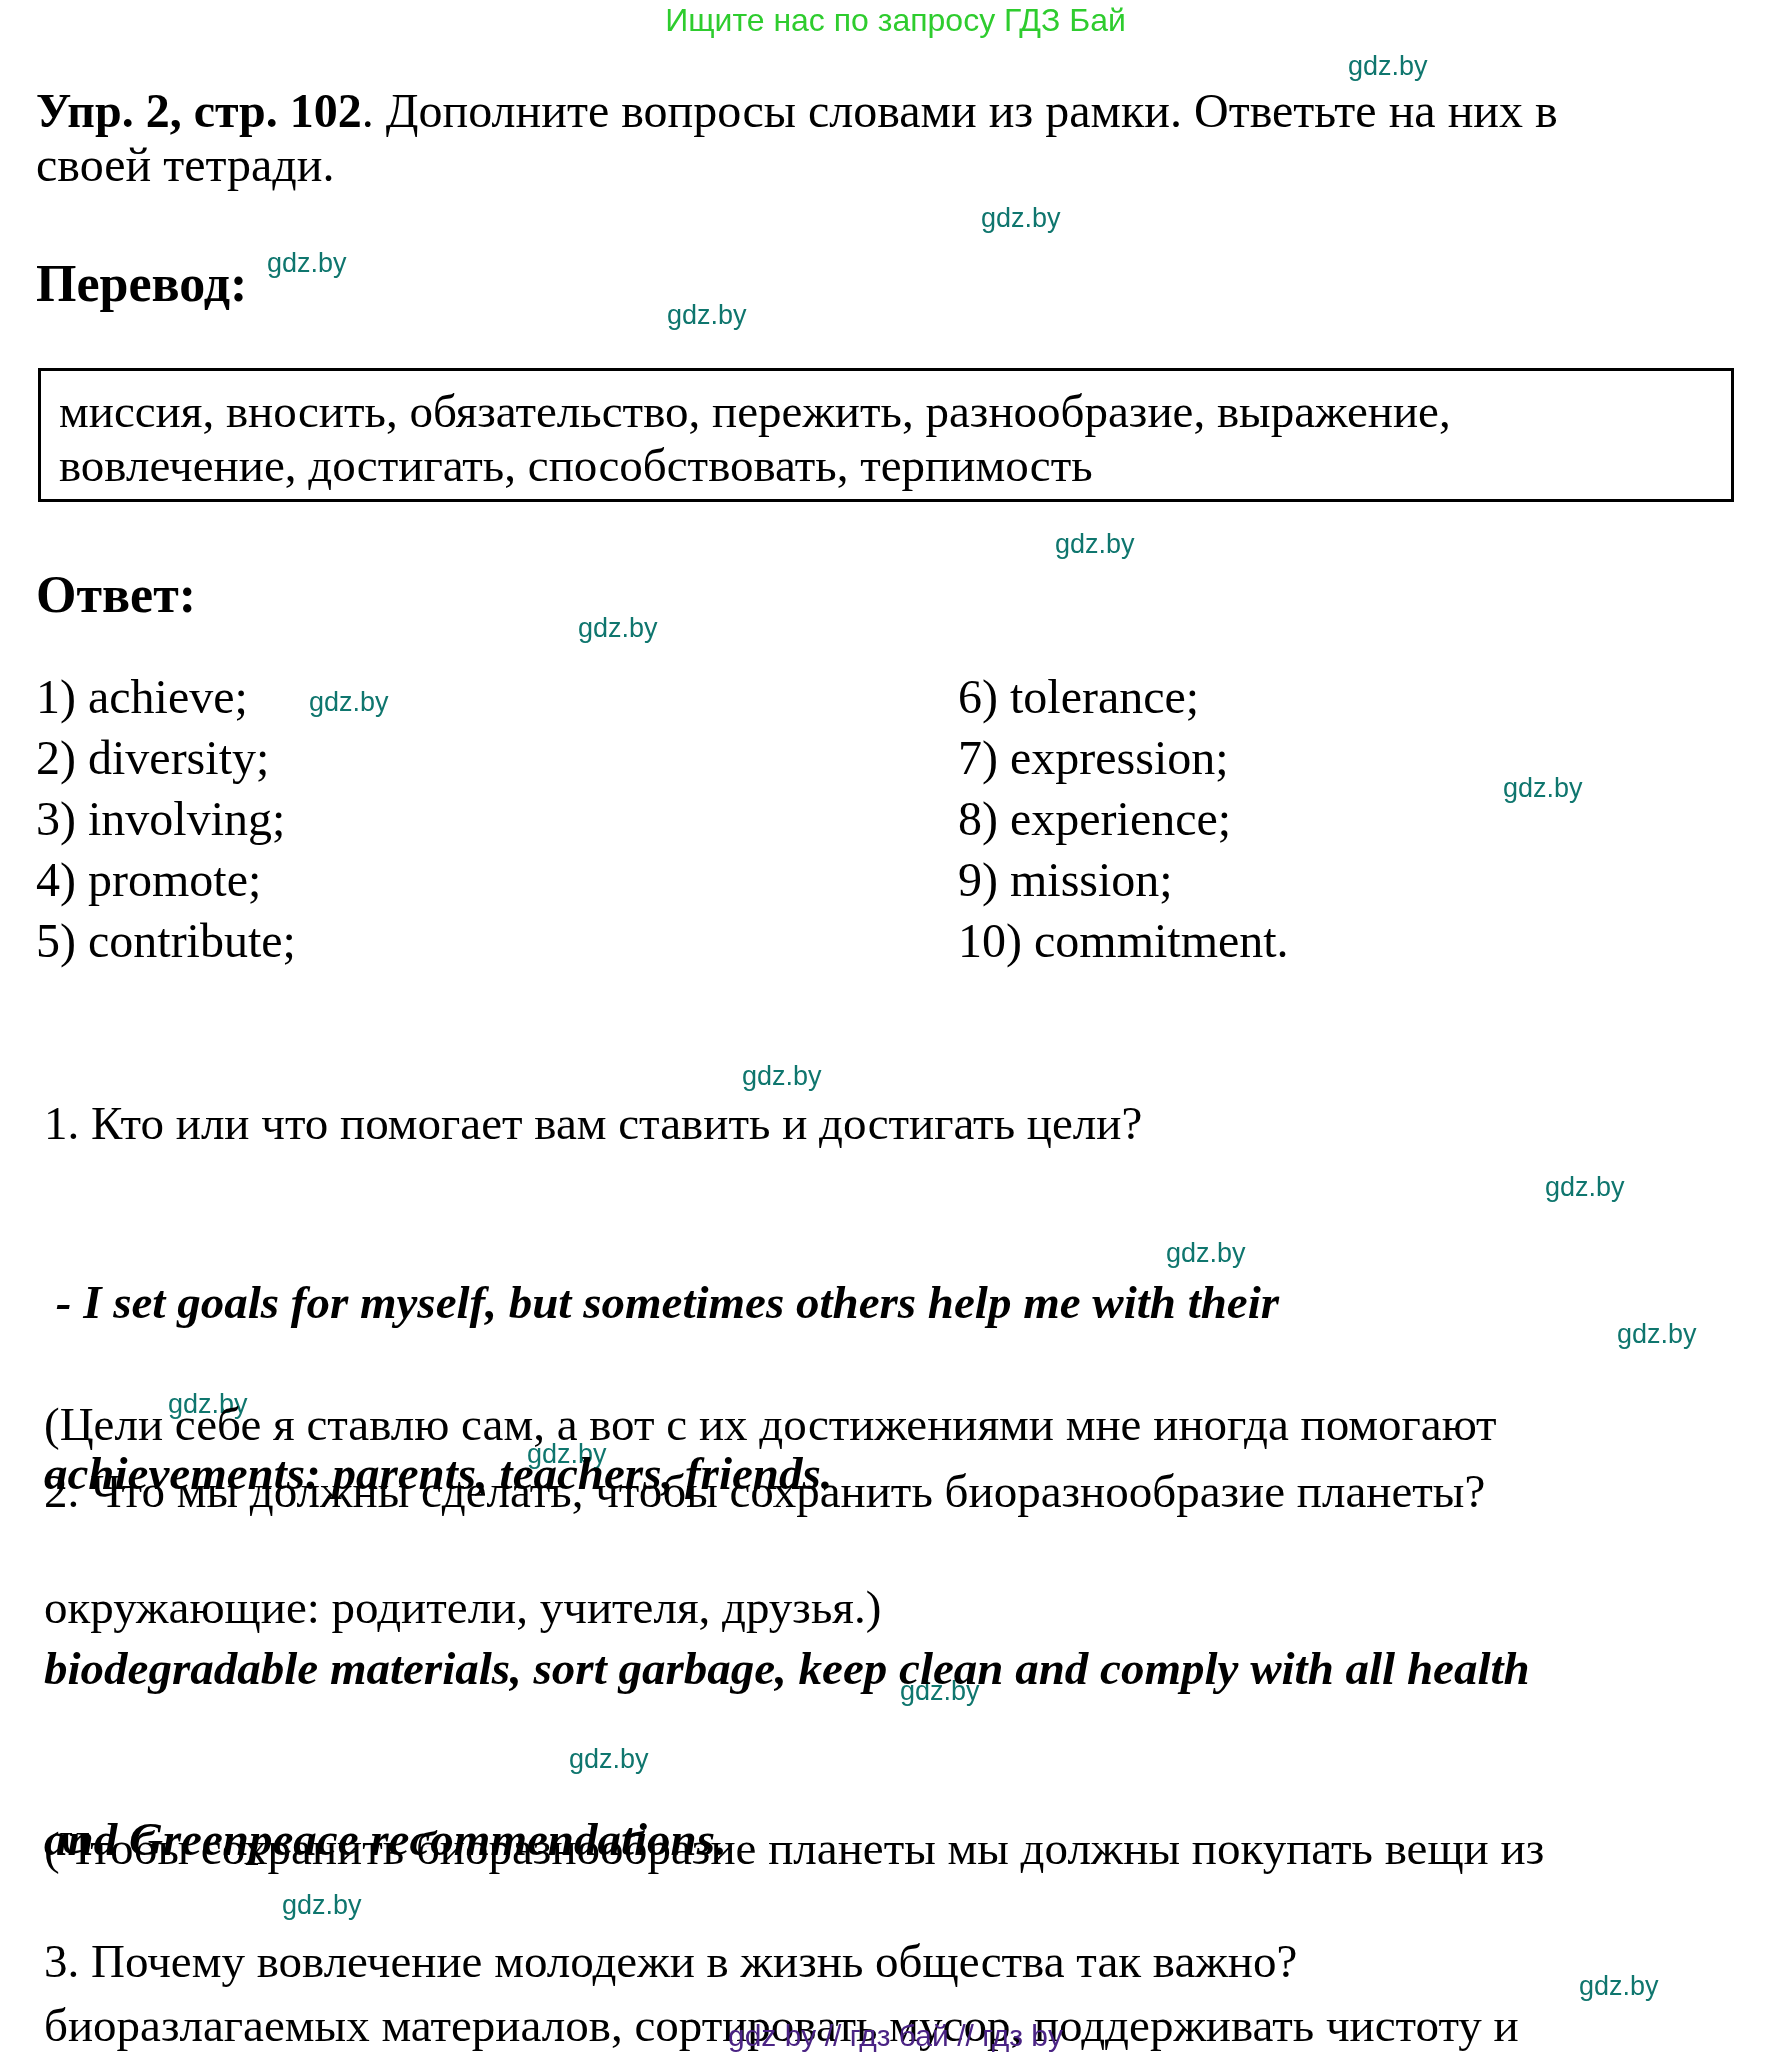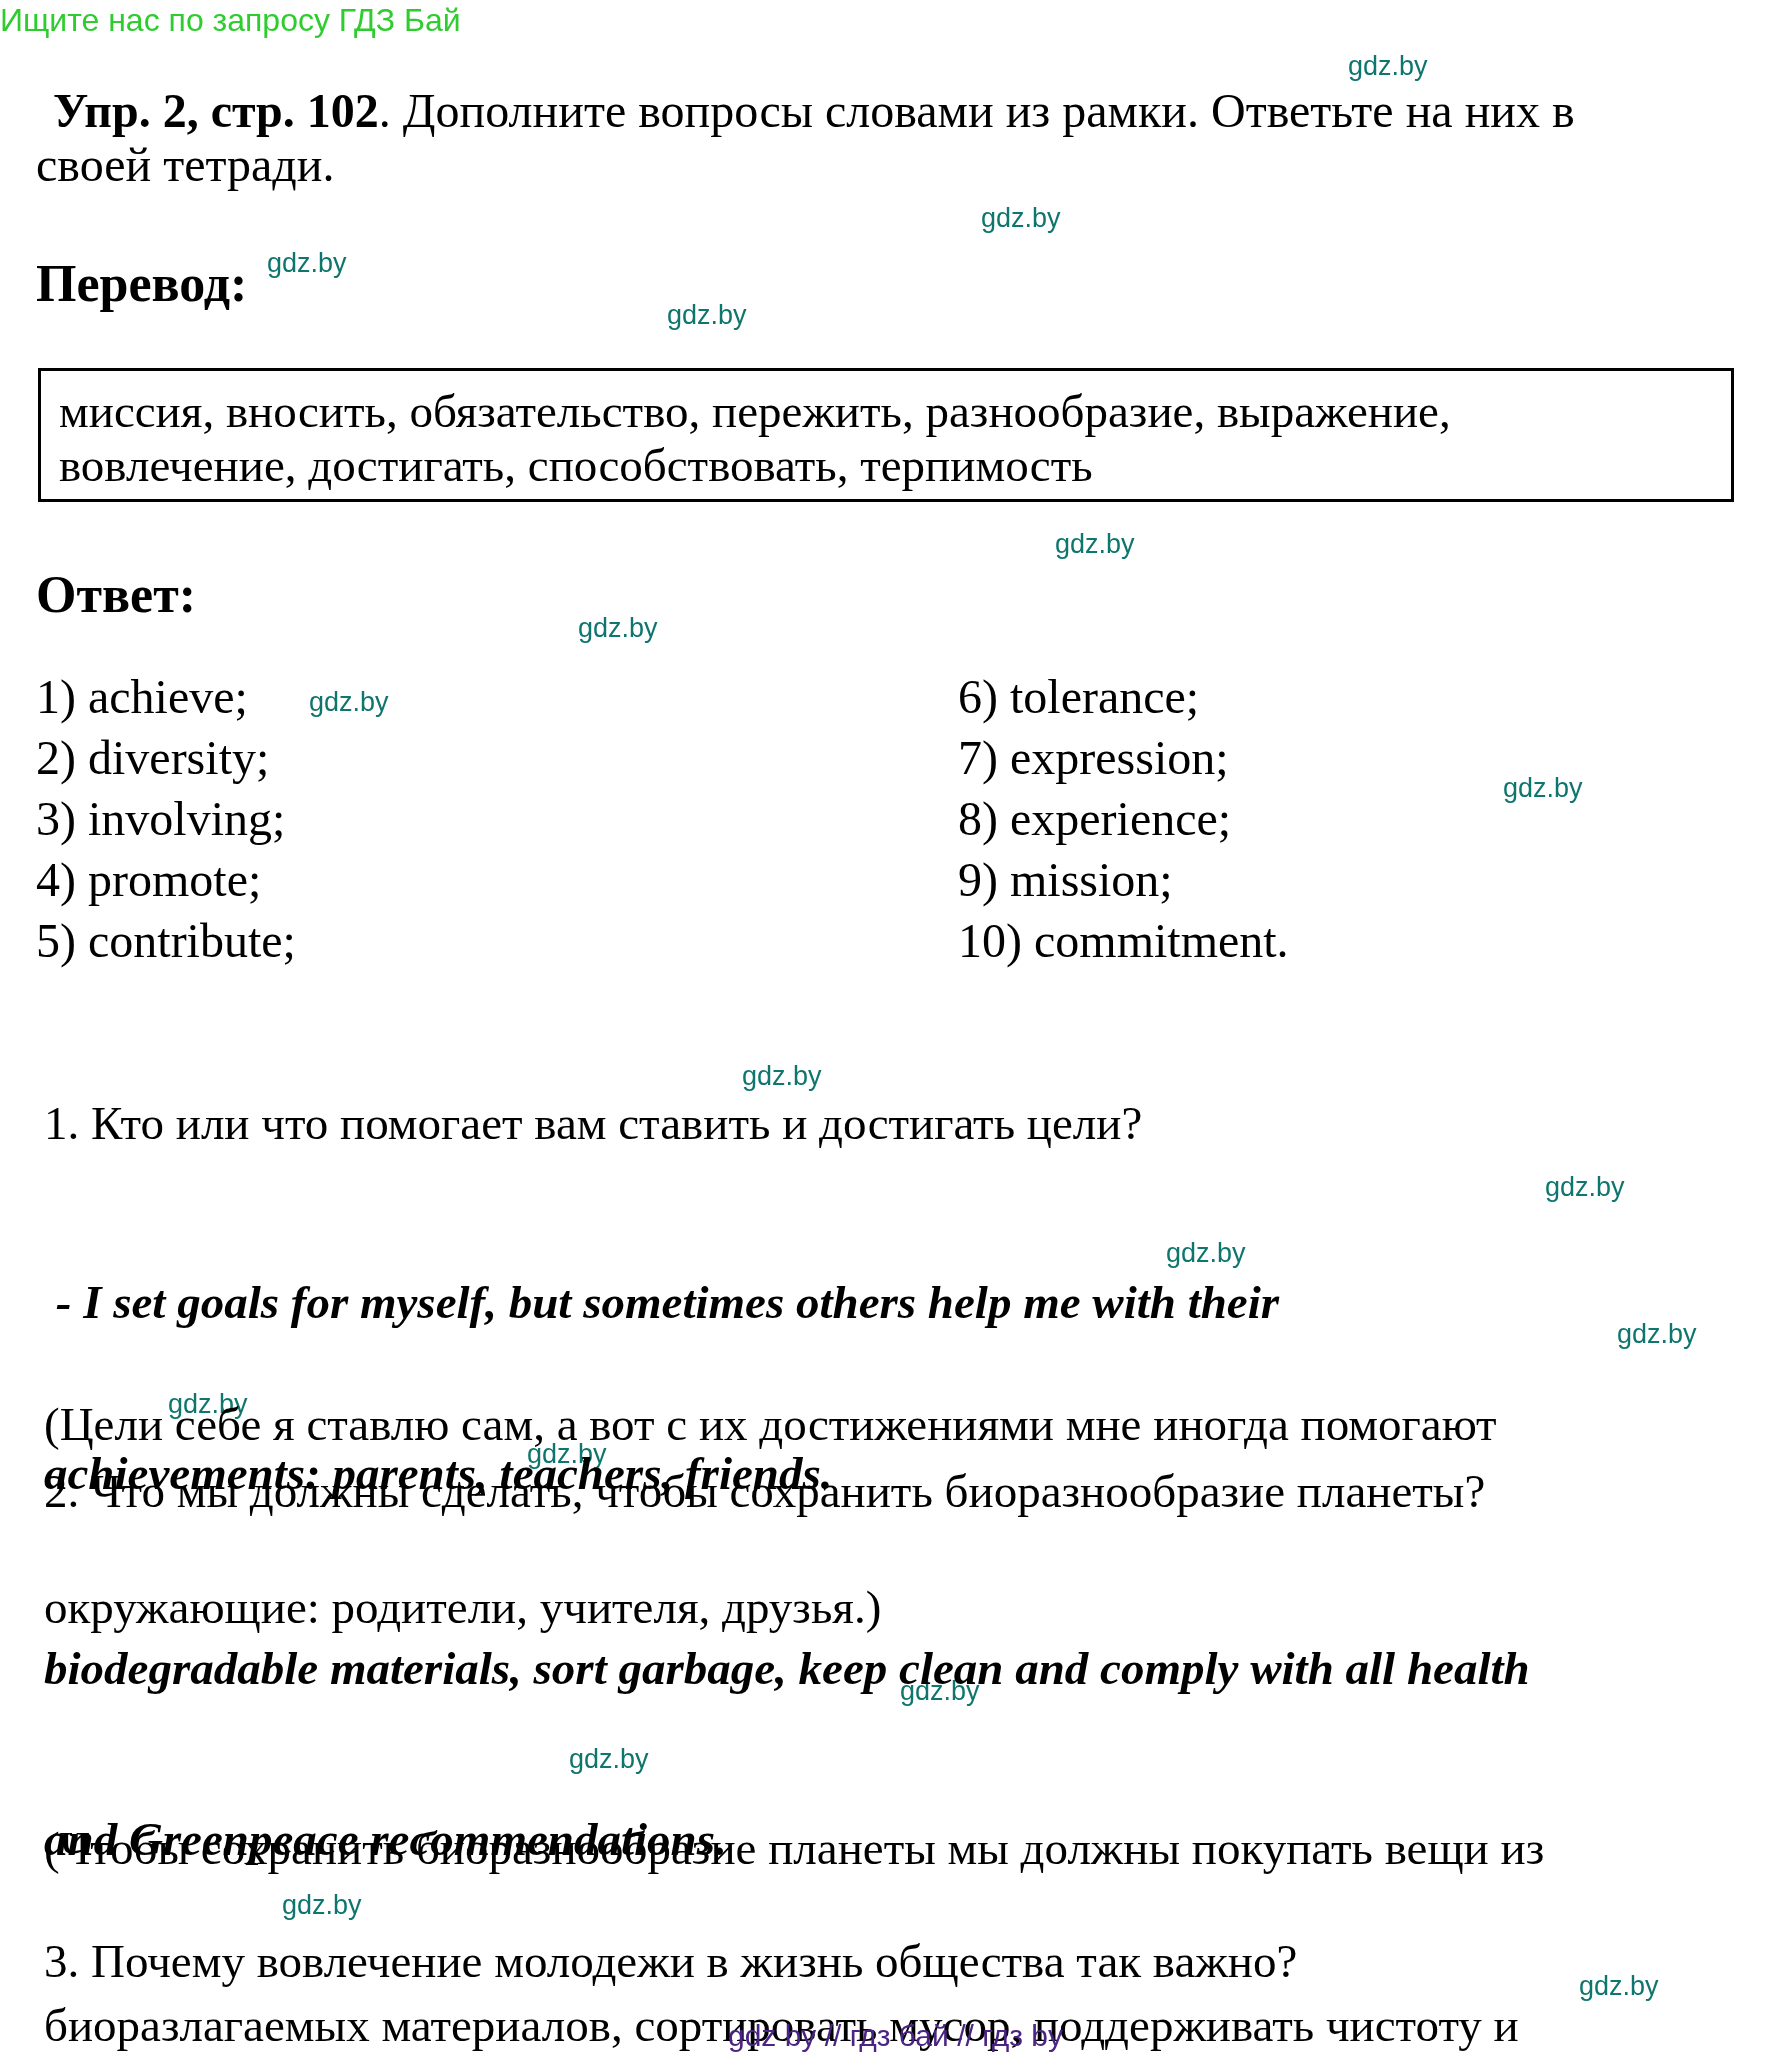--- a/index.html
+++ b/index.html
@@ -9,42 +9,42 @@
     height: 2070px;
     background: #ffffff;
     font-family: "Liberation Serif", serif;
     color: #000000;
     overflow: hidden;
   }
   .promo {
     position: absolute;
     top: 1.8px; left: 0;
     width: 100%;
-    text-align: left;
+    text-align: center;
     font-family: "Liberation Sans", sans-serif;
     font-size: 32px;
     color: #2ecc2e;
   }
   .wm {
     position: absolute;
     font-family: "Liberation Sans", sans-serif;
     font-size: 27px;
     color: #0f766e;
     white-space: nowrap;
     line-height: 29px;
   }
   .title {
     position: absolute;
     left: 36px; top: 84px;
     width: 1737px;
     font-size: 48px;
     line-height: 54px;
     white-space: nowrap;
   }
-  .title .bold { font-weight: bold; margin-left: 17px; }
+  .title .bold { font-weight: bold; }
   .label {
     position: absolute;
     left: 36px;
     font-size: 52px;
     font-weight: bold;
     line-height: 59px;
   }
   .label-perevod { top: 254px; }
   .label-otvet { top: 566px; line-height: 57px; }
   .wordbox {

